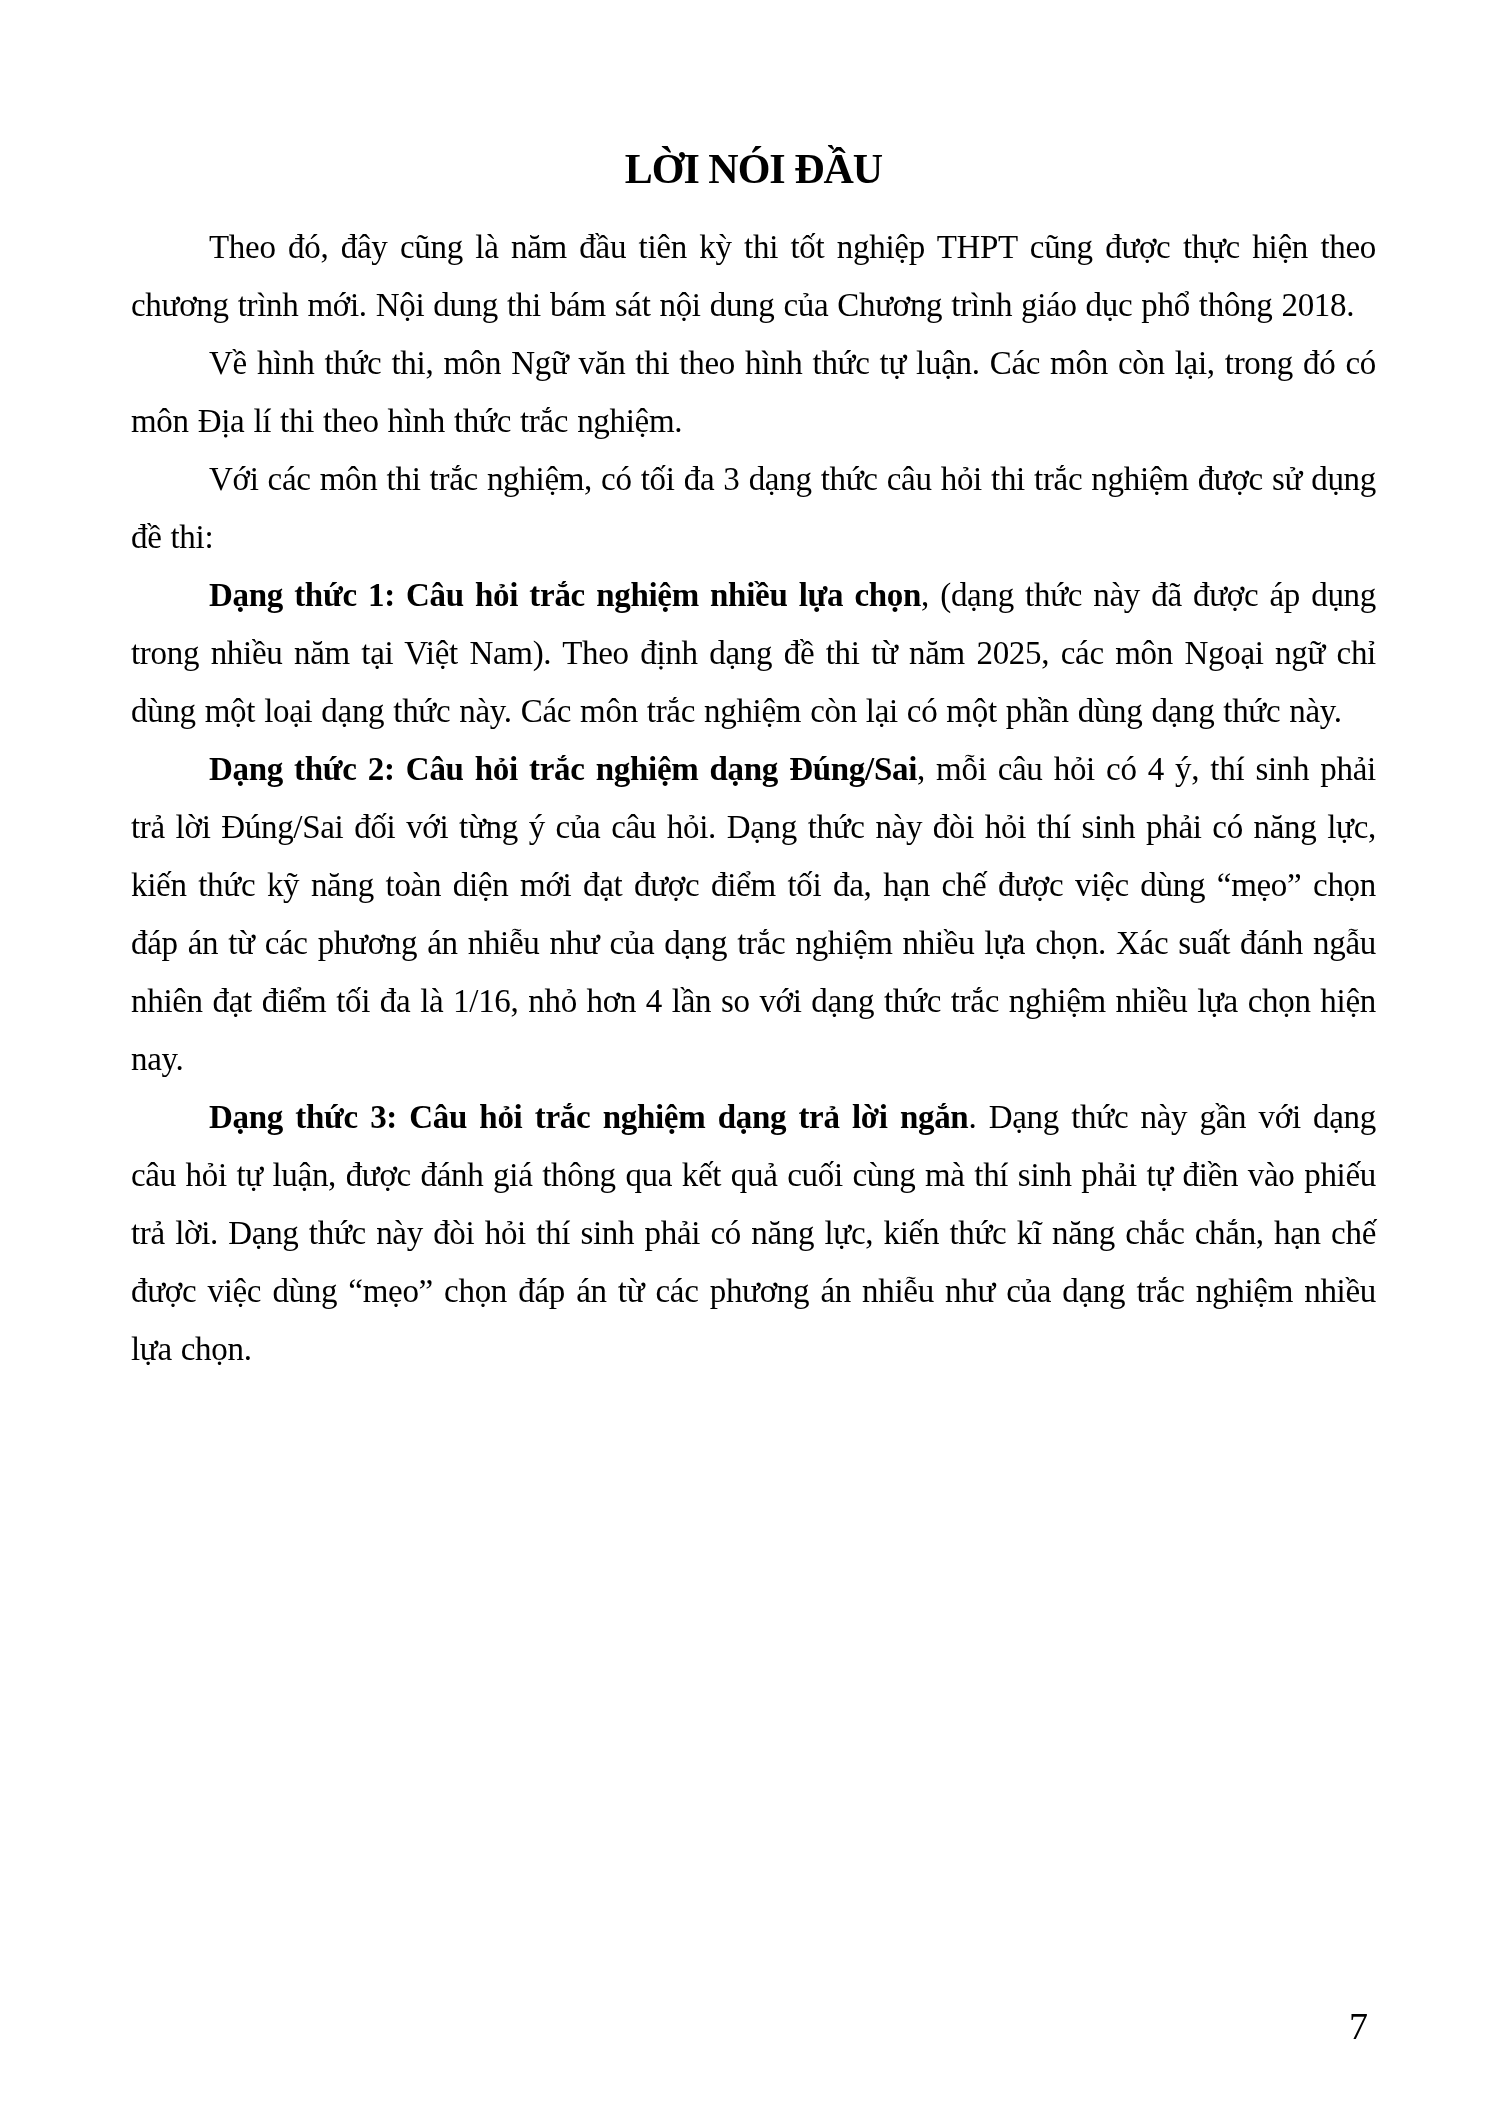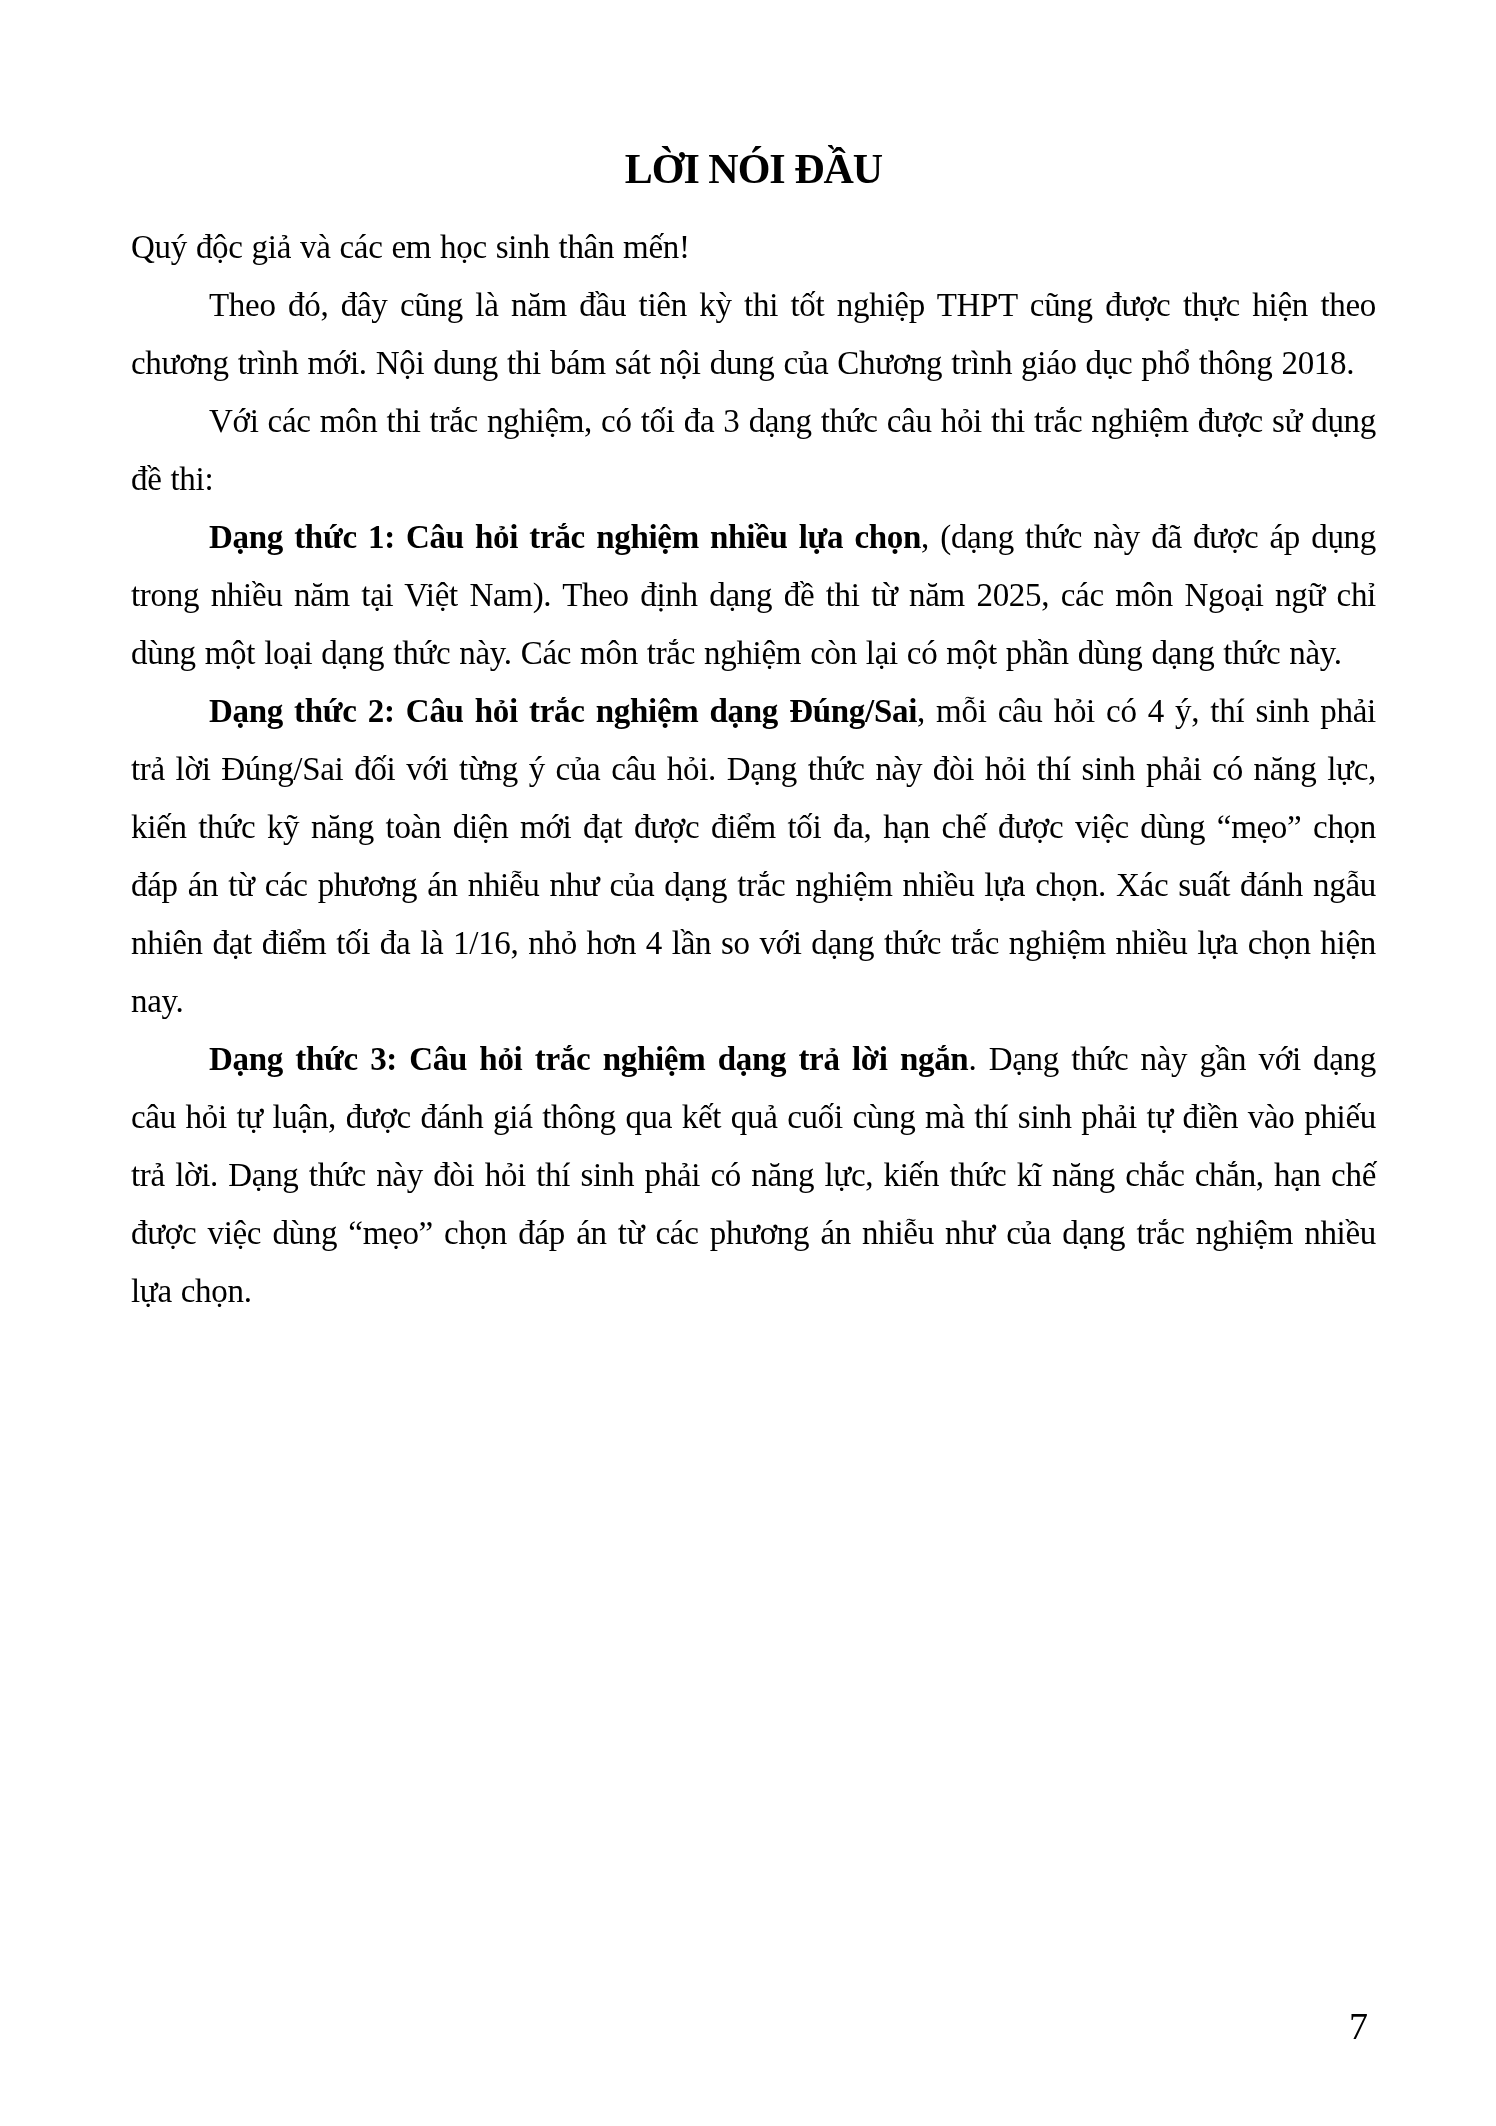--- a/index.html
+++ b/index.html
@@ -54,22 +54,22 @@
     line-height: 48px;
   }
 </style>
 </head>
 <body>
 
 <div class="page">
   <div class="content">
     <h1 class="doc-title">LỜI NÓI ĐẦU</h1>
     <div class="body-text">
-        <p>Quý độc giả và các em học sinh thân mến!</p>
         <p class="indent">Theo đó, đây cũng là năm đầu tiên kỳ thi tốt nghiệp THPT cũng được thực hiện theo chương trình mới. Nội dung thi bám sát nội dung của Chương trình giáo dục phổ thông 2018.</p>
+        <p class="indent">Về hình thức thi, môn Ngữ văn thi theo hình thức tự luận. Các môn còn lại, trong đó có môn Địa lí thi theo hình thức trắc nghiệm.</p>
         <p class="indent">Với các môn thi trắc nghiệm, có tối đa 3 dạng thức câu hỏi thi trắc nghiệm được sử dụng đề thi:</p>
         <p class="indent"><strong>Dạng thức 1: Câu hỏi trắc nghiệm nhiều lựa chọn</strong>, (dạng thức này đã được áp dụng trong nhiều năm tại Việt Nam). Theo định dạng đề thi từ năm 2025, các môn Ngoại ngữ chỉ dùng một loại dạng thức này. Các môn trắc nghiệm còn lại có một phần dùng dạng thức này.</p>
         <p class="indent"><strong>Dạng thức 2: Câu hỏi trắc nghiệm dạng Đúng/Sai</strong>, mỗi câu hỏi có 4 ý, thí sinh phải trả lời Đúng/Sai đối với từng ý của câu hỏi. Dạng thức này đòi hỏi thí sinh phải có năng lực, kiến thức kỹ năng toàn diện mới đạt được điểm tối đa, hạn chế được việc dùng “mẹo” chọn đáp án từ các phương án nhiễu như của dạng trắc nghiệm nhiều lựa chọn. Xác suất đánh ngẫu nhiên đạt điểm tối đa là 1/16, nhỏ hơn 4 lần so với dạng thức trắc nghiệm nhiều lựa chọn hiện nay.</p>
         <p class="indent"><strong>Dạng thức 3: Câu hỏi trắc nghiệm dạng trả lời ngắn</strong>. Dạng thức này gần với dạng câu hỏi tự luận, được đánh giá thông qua kết quả cuối cùng mà thí sinh phải tự điền vào phiếu trả lời. Dạng thức này đòi hỏi thí sinh phải có năng lực, kiến thức kĩ năng chắc chắn, hạn chế được việc dùng “mẹo” chọn đáp án từ các phương án nhiễu như của dạng trắc nghiệm nhiều lựa chọn.</p>
       </div>
   </div>
   <div class="page-number">7</div>
 </div>
 
 </body></html>

